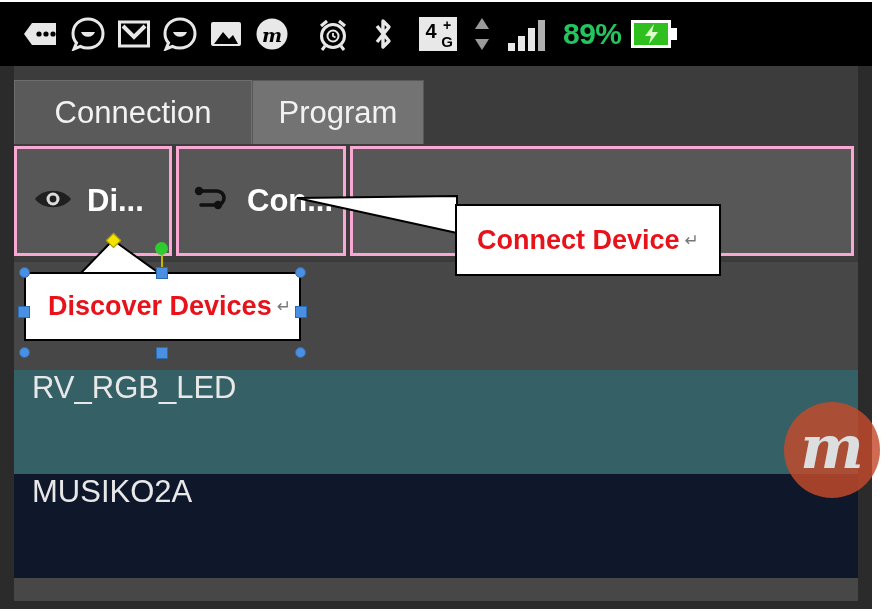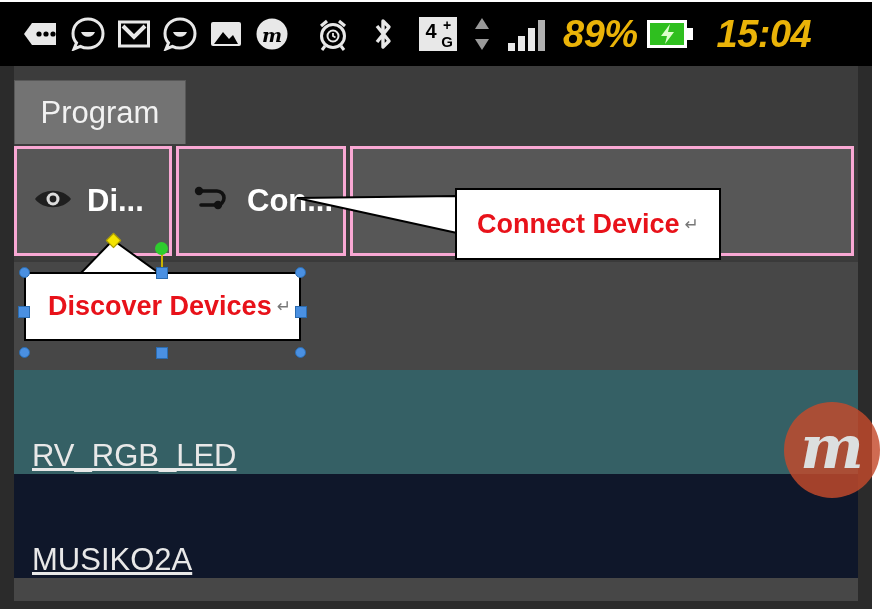--- a/index.html
+++ b/index.html
@@ -42,26 +42,25 @@
     box-sizing: border-box;
   }
   .sb-icon {
     flex: 0 0 auto;
     margin-right: 13px;
     display: flex;
     align-items: center;
     justify-content: center;
   }
   .sb-text {
-    color: #eab308;
-    font-size: 38px;
+    color: #22c55e;
+    font-size: 30px;
     font-weight: bold;
     letter-spacing: -0.5px;
     white-space: nowrap;
-    font-style: italic;
   }
   #sb-battery-pct { margin-right: 8px; }
   #sb-clock { margin-left: 10px; margin-right: 0; }
 
   
   #app-body {
     position: absolute;
     left: 0px; top: 64px;
     width: 872px; height: 543px;
     background: #3c3c3c;
@@ -135,26 +134,25 @@
     position: absolute;
     left: 0; top: 194px;
     width: 844px; height: 341px;
     background: #474747;
     box-sizing: border-box;
     border-top: 2px solid #3a3a3a;
   }
   .device-row {
     height: 104px;
     display: flex;
-    align-items: flex-end;
+    align-items: flex-start;
     padding-left: 18px;
     box-sizing: border-box;
     color: #e8e8e8;
     font-size: 31px;
-    text-decoration: underline;
   }
   .device-row.selected { background: #356065; }
   .device-row.normal   { background: #0f172a; }
   #spacer-row { height: 108px; background: #474747; }
 
   
   #watermark {
     position: absolute;
     right: -22px; top: 336px;
     width: 96px; height: 96px;
@@ -201,21 +199,21 @@
     white-space: nowrap;
   }
   .pilcrow {
     color: #777777;
     font-size: 17px;
     margin-left: 5px;
     font-weight: normal;
   }
 
   #callout-connect {
-    left: 455px; top: 188px;
+    left: 455px; top: 204px;
     width: 266px; height: 72px;
     padding-left: 20px;
   }
   #callout-discover {
     left: 24px; top: 272px;
     width: 277px; height: 69px;
     padding-left: 22px;
   }
 
   
@@ -359,26 +357,28 @@
 
       <span class="sb-icon">
         <svg width="48" height="30" viewBox="0 0 48 30">
           <rect x="1" y="1" width="40" height="28" fill="#ffffff"></rect>
           <rect x="4" y="4" width="34" height="22" fill="#2fbf1f"></rect>
           <rect x="41" y="9" width="6" height="12" fill="#ffffff"></rect>
           <path d="M24 5 L15 17 L21 17 L19 25 L28 13 L22 13 Z" fill="#ddffcc"></path>
         </svg>
       </span>
 
-      <span class="sb-text" id="sb-clock">15:04</span>
     </div>
 
     <div id="app-body">
 
       <div id="tab-strip">
+        <div class="tab active">
+          <span>Connection</span>
+        </div>
         <div class="tab inactive">
           <span>Program</span>
         </div>
       </div>
 
       <div id="action-toolbar">
 
         <div class="action-cell" id="cell-discover">
           <span>
             <svg width="40" height="26" viewBox="0 0 40 26">

